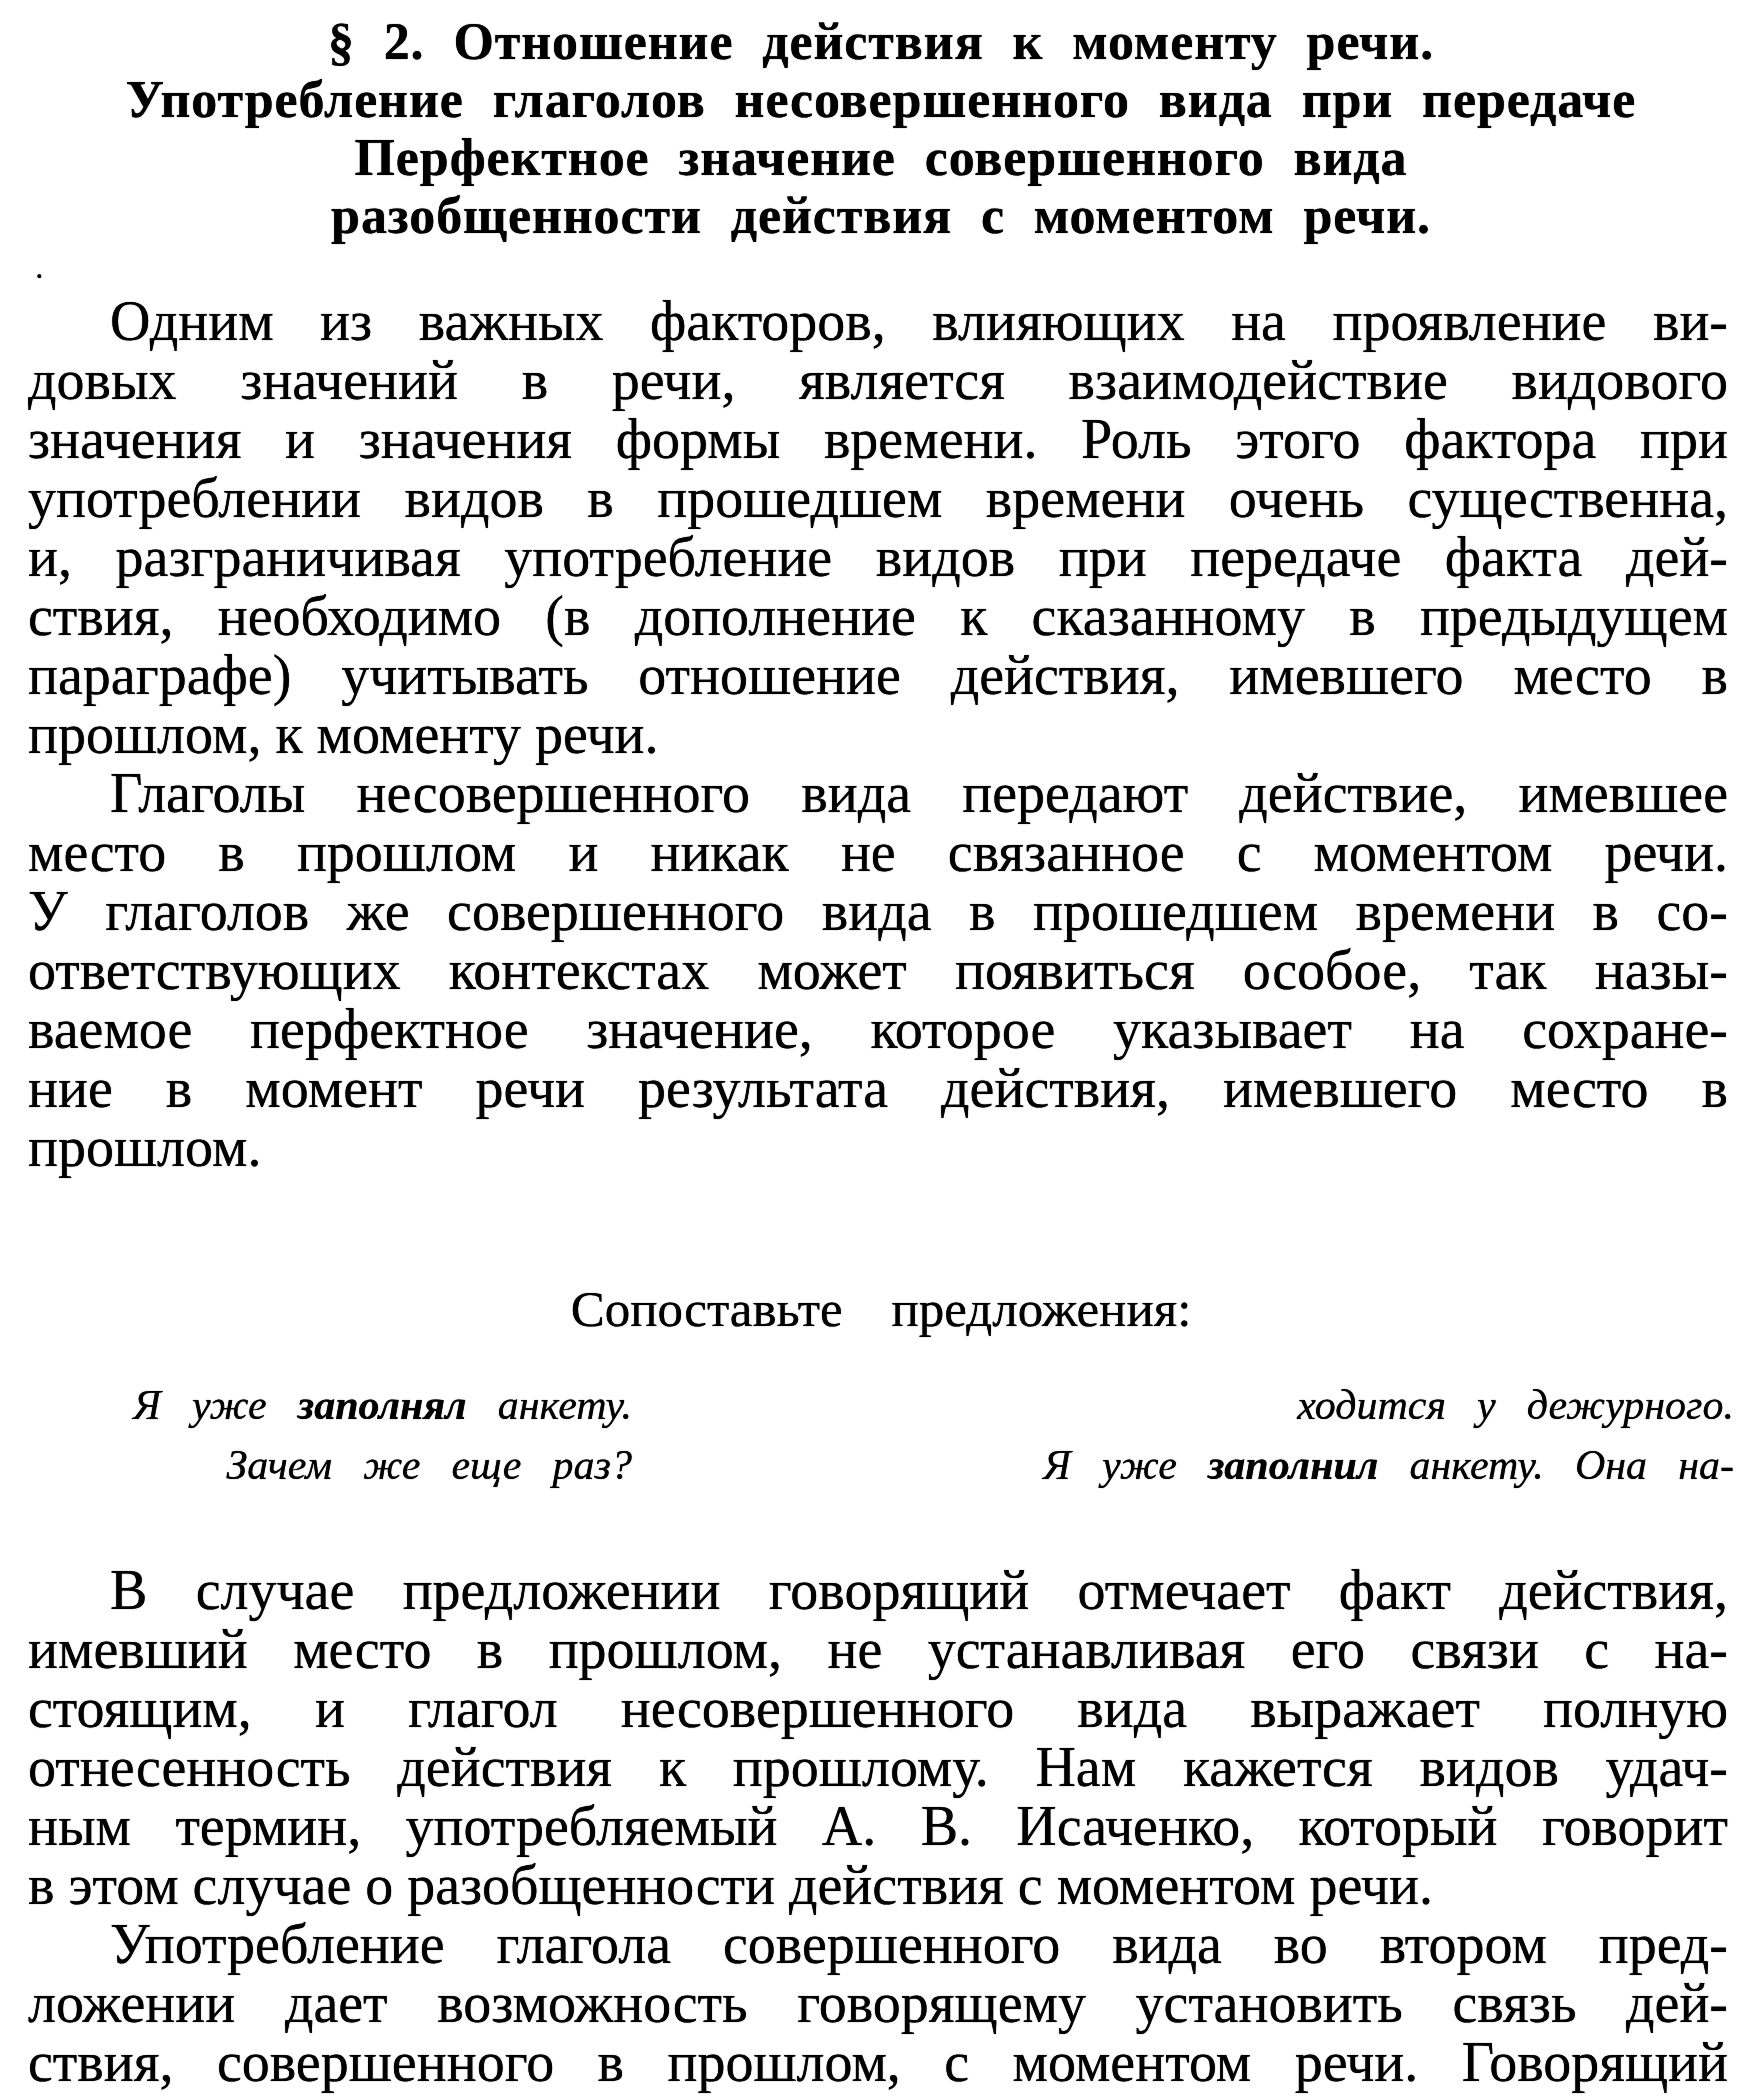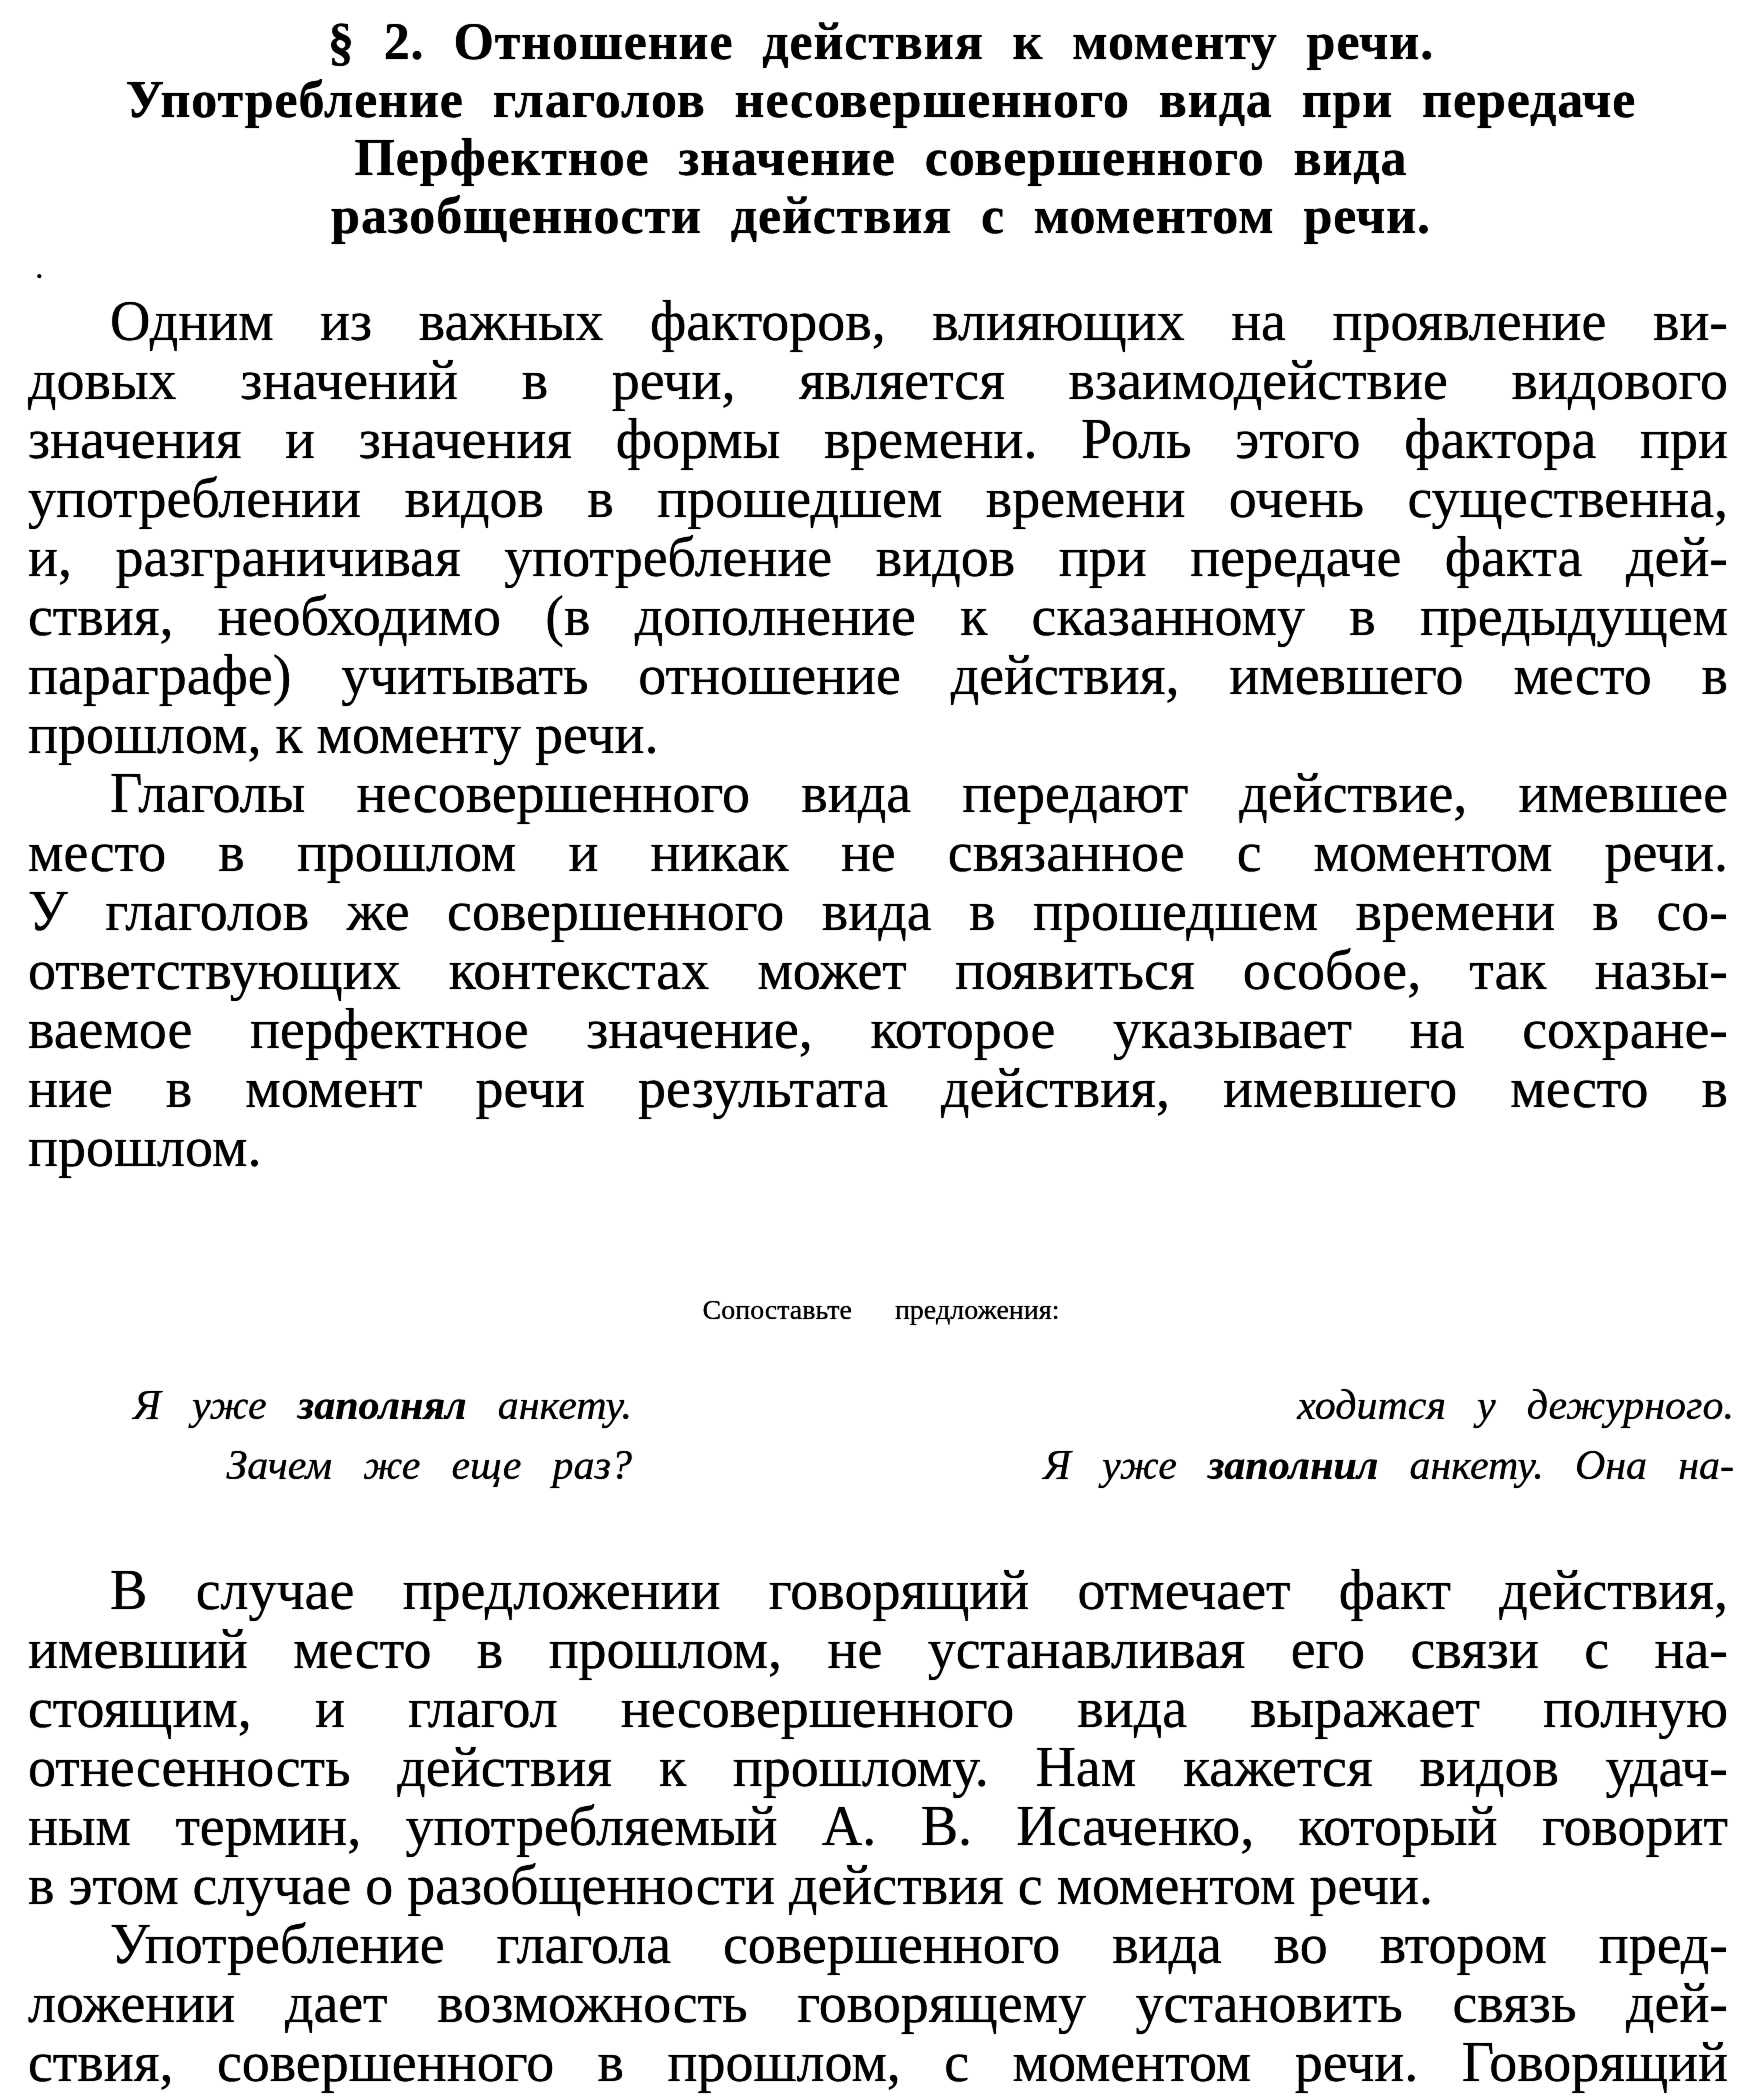--- a/index.html
+++ b/index.html
@@ -48,21 +48,21 @@
     text-align: justify;
     text-align-last: justify;
     white-space: normal;
   }
   .indent { text-indent: 82px; }
   .endline { text-align-last: left; }
   
   .subhead {
     margin-top: 103px;
     text-align: center;
-    font-size: 28px;
+    font-size: 51px;
     line-height: 59px;
     word-spacing: 36px;
   }
   
   .examples {
     margin-top: 36px;
     display: flex;
     padding: 0 28px;
     font-style: italic;
     font-size: 42px;

